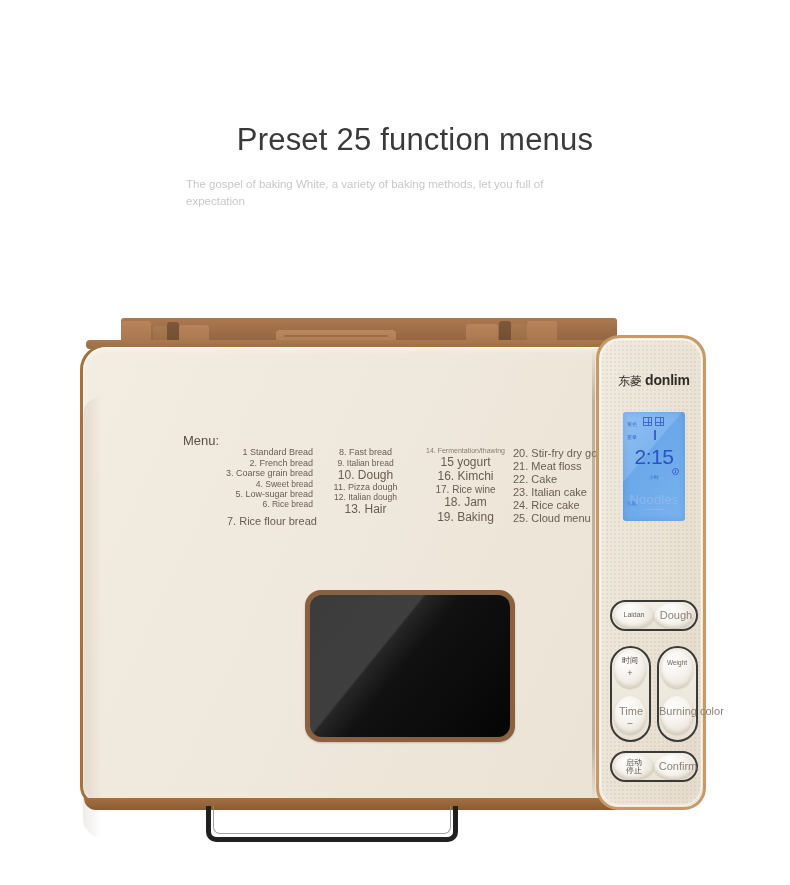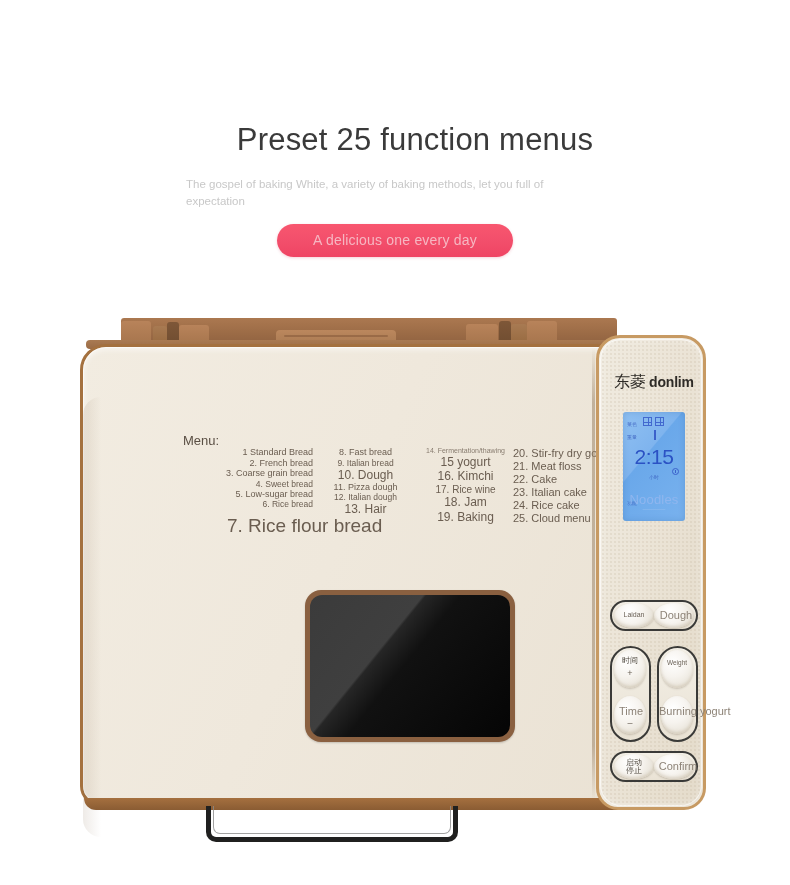--- a/index.html
+++ b/index.html
@@ -152,21 +152,21 @@
   .s7  { font-size: 7px;  opacity: .78; }
   .s85 { font-size: 8.5px; }
   .s9  { font-size: 9px;  }
   .s10 { font-size: 10px; }
   .s11 { font-size: 11px; }
   .s12 { font-size: 12px; }
 
   .menu-wide {
     position: absolute;
     left: 44px; top: 82px;
-    font-size: 19px; color: #6a5d50;
+    font-size: 11px; color: #6a5d50;
     white-space: nowrap;
   }
 
   
   .window {
     position: absolute;
     left: 222px; top: 243px;
     width: 210px; height: 152px;
     background: #8a6040;
     border-radius: 16px;
@@ -234,21 +234,21 @@
 
   .brand {
     position: absolute;
     left: 0; top: 34px; width: 110px;
     text-align: center;
     font-size: 13px;
     color: #2e2b27;
     letter-spacing: .3px;
     white-space: nowrap;
   }
-  .brand .cn { font-size: 16px; letter-spacing: -.5px; }
+  .brand .cn { font-size: 12px; letter-spacing: -.5px; }
   .brand .en { font-weight: 700; font-size: 14px; letter-spacing: -.2px; }
 
   
   .lcd {
     position: absolute;
     left: 24px; top: 74px;
     width: 62px; height: 109px;
     background: linear-gradient(130deg,#8fc0f2 0%, #7fb4ee 38%, #6aa8ea 39%, #79b2ee 100%);
     border-radius: 3px;
     box-shadow: inset 0 0 6px rgba(40,90,150,.25);
@@ -350,23 +350,20 @@
   .btn-label.cn { font-size: 8px; color: #4d463d; }
   .btn-label.big { font-size: 11px; color: #8d8377; }
 </style>
 </head>
 <body>
 
 <div id="page">
 
   <div class="hero-title">Preset 25 function menus</div>
   <div class="hero-sub">The gospel of baking White, a variety of baking methods, let you full of expectation</div>
-  <div class="hero-badge-wrap">
-    <span class="hero-badge">A delicious one every day</span>
-  </div>
 
   <div id="machine">
 
     <div class="lid-bar">
       <div class="lid-seg a"></div>
       <div class="lid-seg b"></div>
       <div class="lid-seg c"></div>
       <div class="lid-seg d"></div>
       <div class="lid-handle"></div>
       <div class="lid-seg e"></div>
@@ -472,21 +469,21 @@
         <span class="btn-label cn" style="left:2px; top:9px; width:32px;">时间</span>
         <span class="btn-label" style="left:2px; top:21px; width:32px; font-size:9px;">+</span>
         <span class="btn-label big" style="left:-1px; top:57px; width:40px;">Time</span>
         <span class="btn-label" style="left:2px; top:71px; width:32px; font-size:9px;">–</span>
       </div>
 
       <div class="btn-pill tall right pill-row2">
         <span class="knob k-tall-t"></span>
         <span class="knob k-tall-b"></span>
         <span class="btn-label" style="left:0px; top:11px; width:36px; font-size:6.5px;">Weight</span>
-        <span class="btn-label big overflow-burning" style="left:0px; top:57px; width:90px; text-align:left;">Burning yogurt</span>
+        <span class="btn-label big overflow-burning" style="left:0px; top:57px; width:90px; text-align:left;">Burning color</span>
       </div>
 
       <div class="btn-pill wide pill-row3">
         <span class="knob k-wide-l"></span>
         <span class="knob k-wide-r"></span>
         <span class="btn-label cn" style="left:2px; top:6px; width:40px; white-space:pre-line; line-height:1.05;">启动
 停止</span>
         <span class="btn-label big" style="left:42px; top:7px; width:48px;">Confirm</span>
       </div>
     </div>

